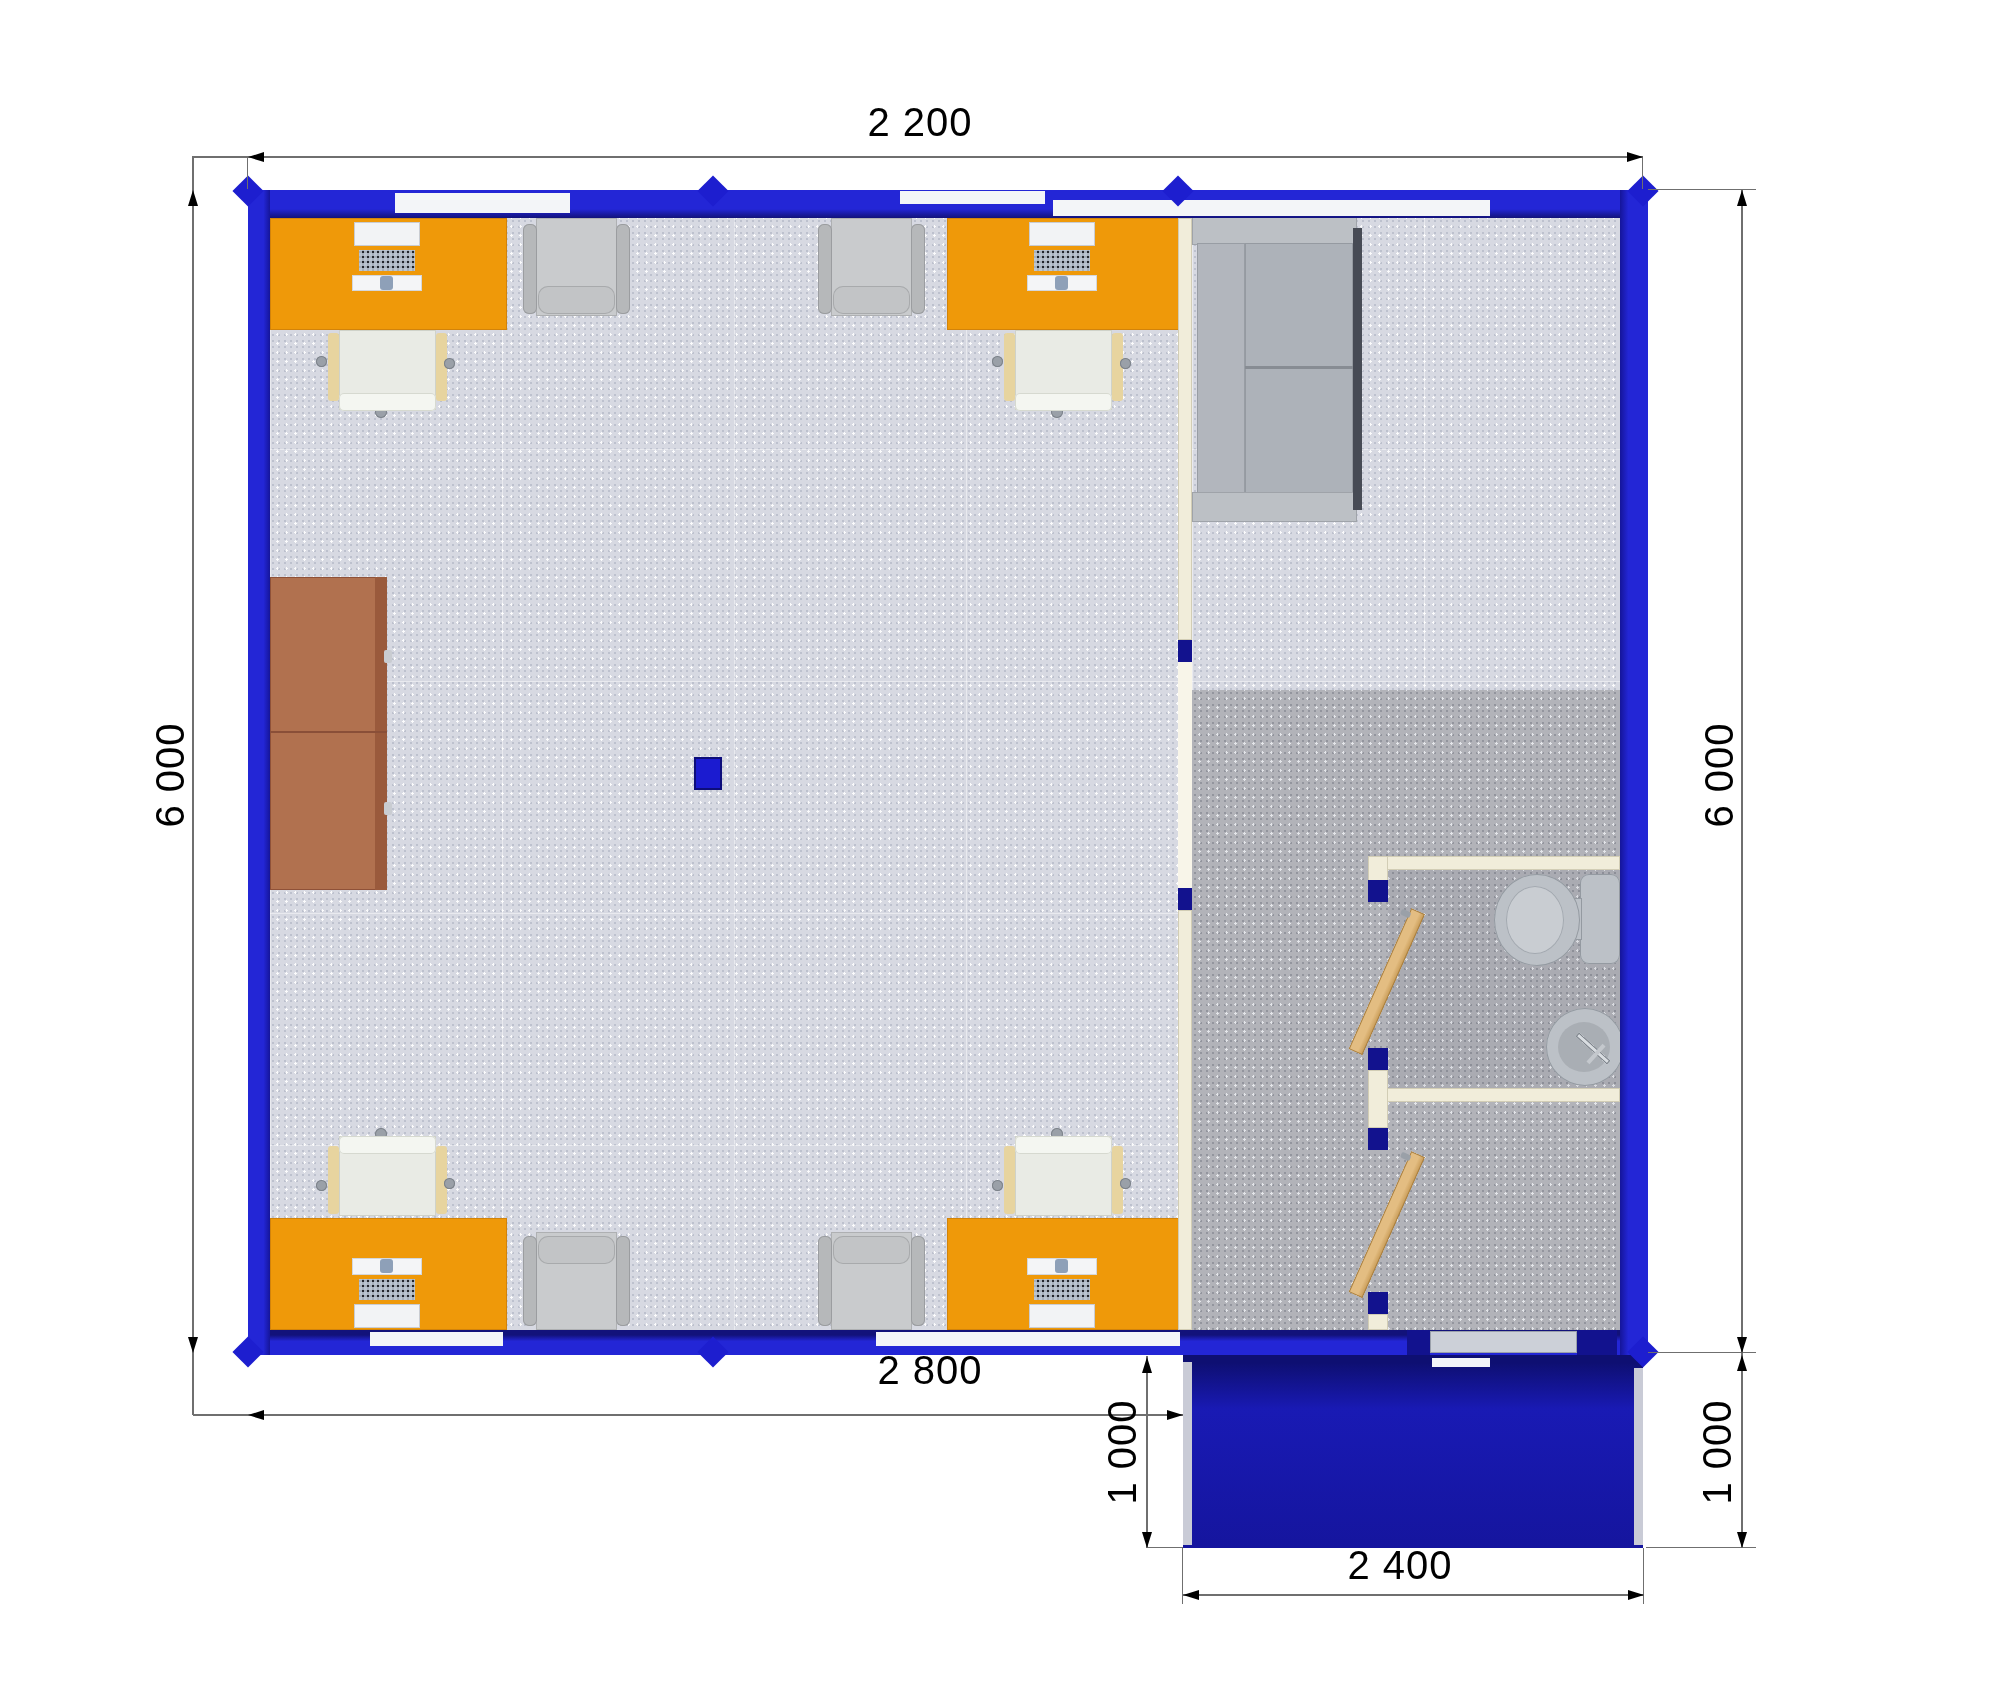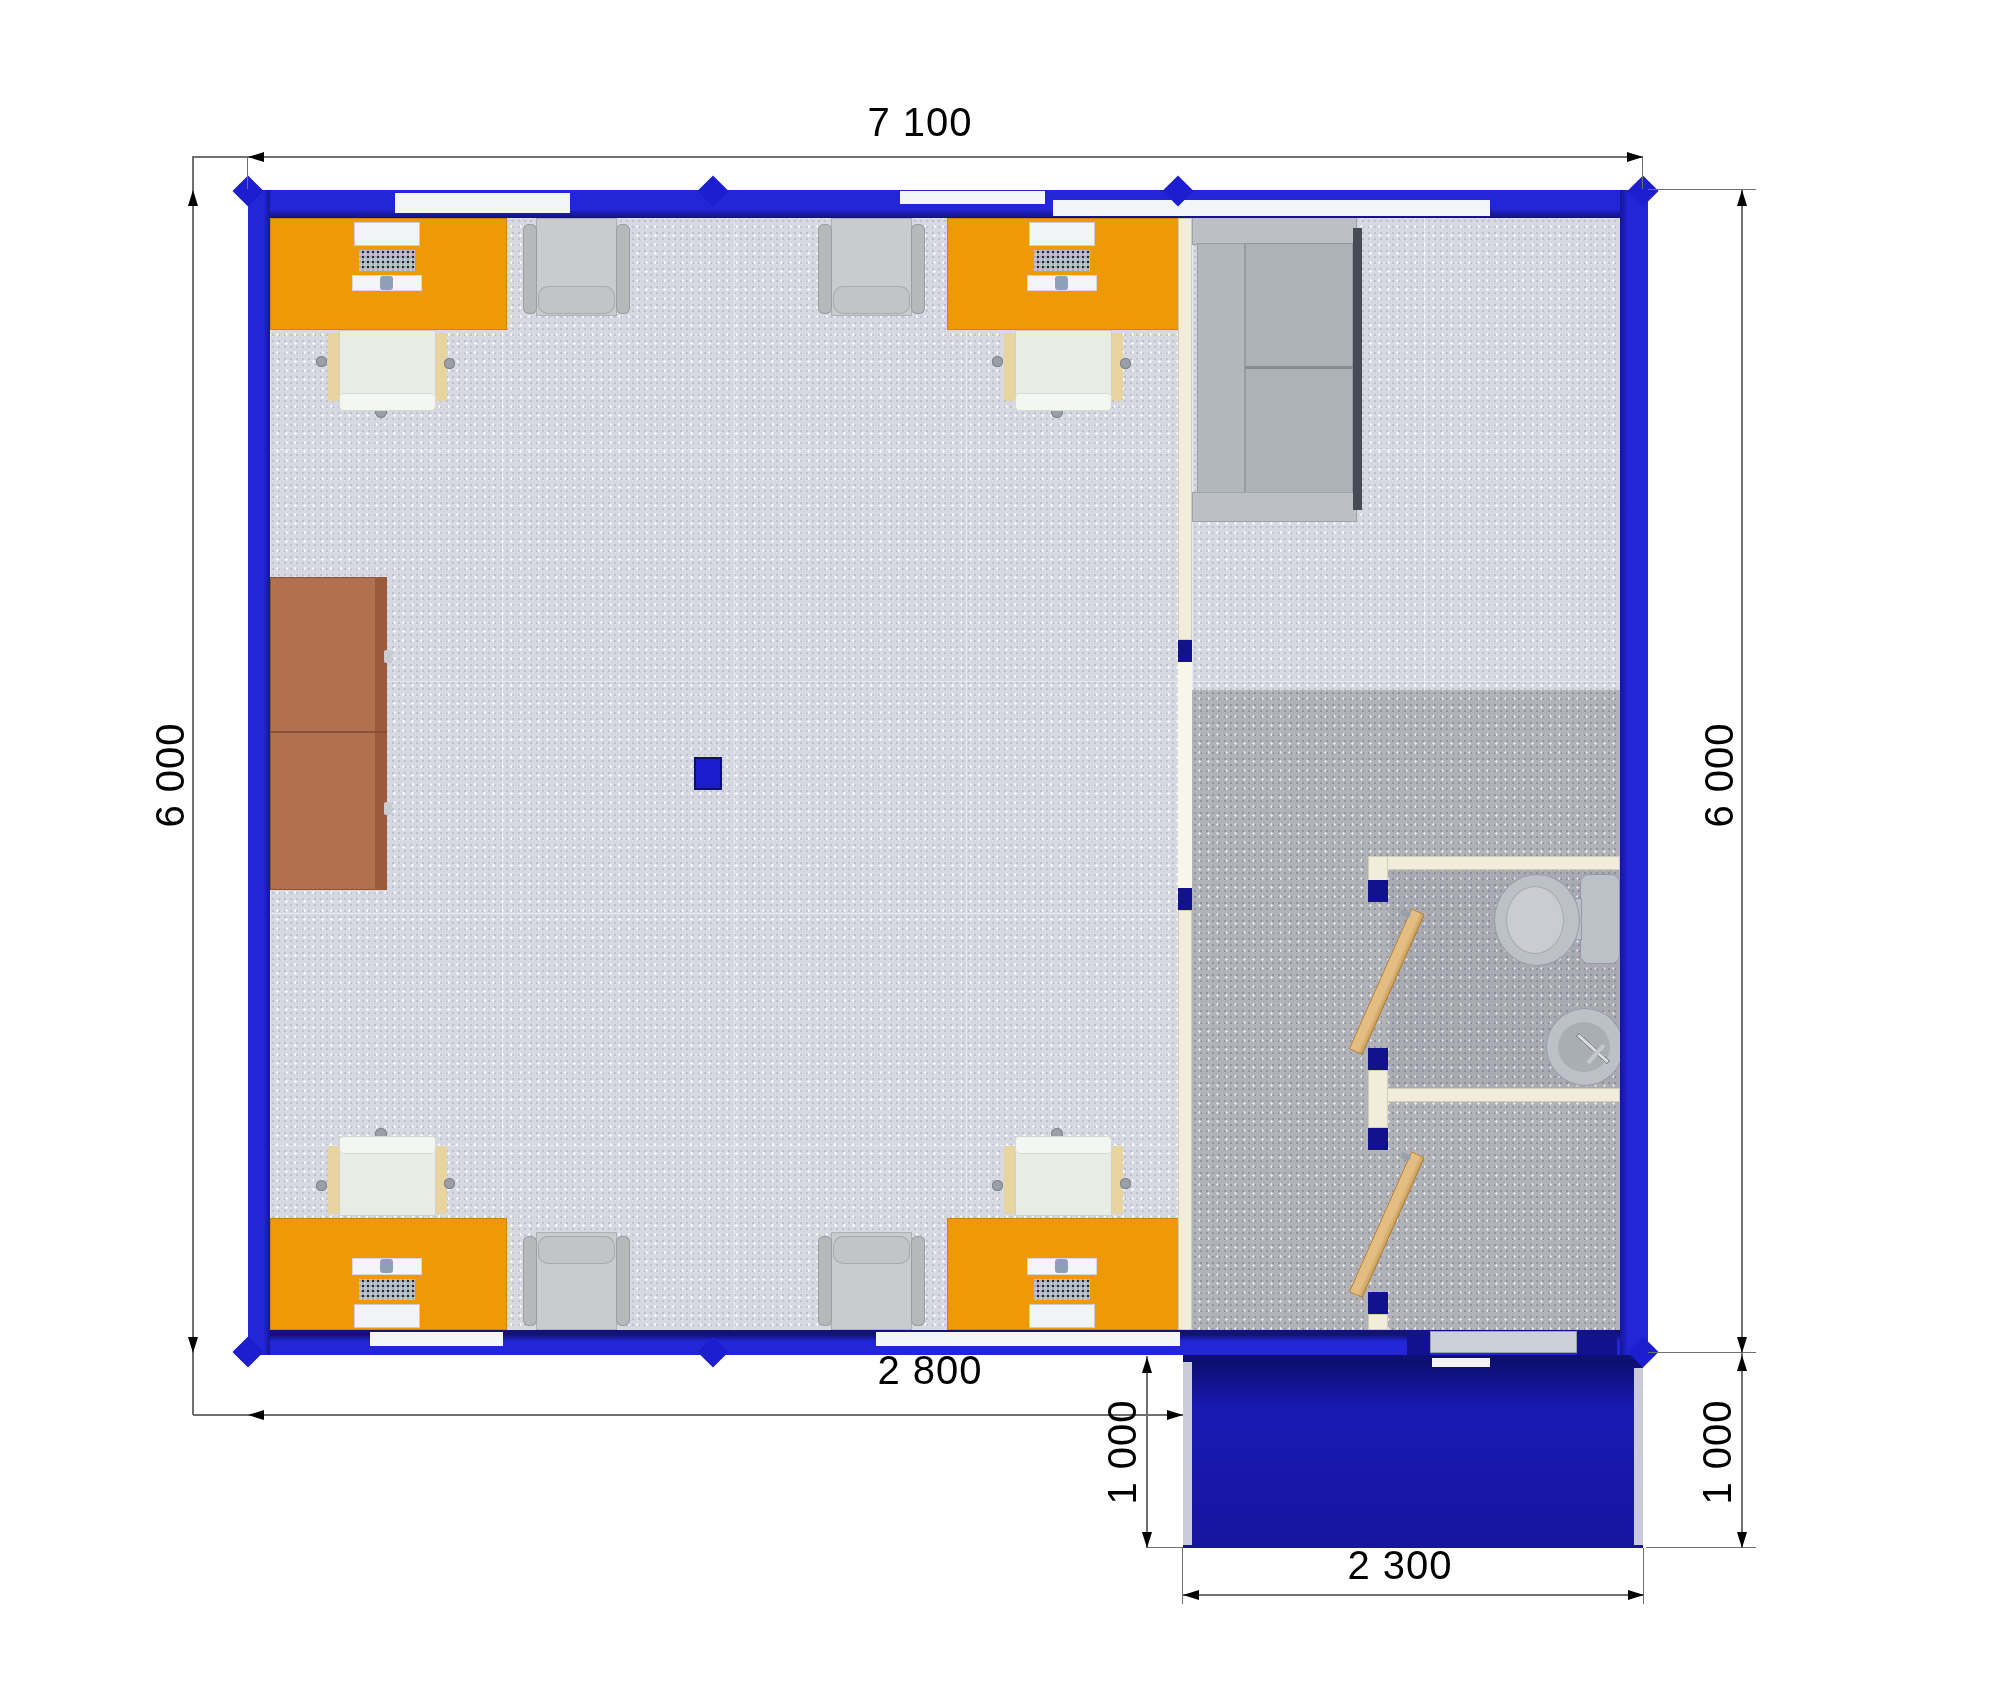--- a/index.html
+++ b/index.html
@@ -222,21 +222,21 @@
   <div class="abs" style="left:1183px;top:1355px;width:460px;height:193px;background:linear-gradient(180deg,#0e0f72 0 4%,#191ab4 28%,#15159e 100%);z-index:4;"></div>
   <div class="abs" style="left:1183px;top:1362px;width:9px;height:183px;background:#c9cbd6;z-index:5;"></div>
   <div class="abs" style="left:1634px;top:1368px;width:9px;height:177px;background:#c9cbd6;z-index:5;"></div>
   <div class="abs" style="left:1432px;top:1358px;width:58px;height:9px;background:#f2f4f8;z-index:5;"></div>
 
   <div class="abs dim-line" style="left:193px;top:156px;width:1450px;height:2px;z-index:12;"></div>
   <div class="abs dim-line" style="left:247px;top:157px;width:1px;height:32px;z-index:12;"></div>
   <div class="abs dim-line" style="left:1642px;top:157px;width:1px;height:32px;z-index:12;"></div>
   <div class="abs arr" style="left:248px;top:152px;border-width:5px 16px 5px 0;border-right-color:#000;z-index:12;"></div>
   <div class="abs arr" style="left:1627px;top:152px;border-width:5px 0 5px 16px;border-left-color:#000;z-index:12;"></div>
-  <div class="abs dim-label" style="left:770px;top:100px;width:300px;z-index:12;">7 100</div>
+  <div class="abs dim-label" style="left:770px;top:100px;width:300px;z-index:12;">2 200</div>
 
   <div class="abs dim-line" style="left:192px;top:156px;width:2px;height:1259px;z-index:12;"></div>
   <div class="abs arr" style="left:188px;top:190px;border-width:0 5px 16px 5px;border-bottom-color:#000;z-index:12;"></div>
   <div class="abs arr" style="left:188px;top:1337px;border-width:16px 5px 0 5px;border-top-color:#000;z-index:12;"></div>
   <div class="abs dim-label rot" style="left:70px;top:753px;width:200px;z-index:12;">6 000</div>
 
   <div class="abs dim-line" style="left:1741px;top:189px;width:2px;height:1359px;z-index:12;"></div>
   <div class="abs dim-line" style="left:1648px;top:189px;width:108px;height:1px;z-index:12;"></div>
   <div class="abs dim-line" style="left:1648px;top:1352px;width:108px;height:1px;z-index:12;"></div>
   <div class="abs dim-line" style="left:1646px;top:1547px;width:110px;height:1px;z-index:12;"></div>
@@ -256,15 +256,15 @@
   <div class="abs dim-line" style="left:1146px;top:1547px;width:37px;height:1px;z-index:12;"></div>
   <div class="abs arr" style="left:1142px;top:1357px;border-width:0 5px 16px 5px;border-bottom-color:#000;z-index:12;"></div>
   <div class="abs arr" style="left:1142px;top:1532px;border-width:16px 5px 0 5px;border-top-color:#000;z-index:12;"></div>
   <div class="abs dim-label rot" style="left:1022px;top:1430px;width:200px;z-index:12;">1 000</div>
 
   <div class="abs dim-line" style="left:1182px;top:1594px;width:462px;height:2px;z-index:12;"></div>
   <div class="abs dim-line" style="left:1182px;top:1548px;width:1px;height:56px;z-index:12;"></div>
   <div class="abs dim-line" style="left:1643px;top:1548px;width:1px;height:56px;z-index:12;"></div>
   <div class="abs arr" style="left:1183px;top:1590px;border-width:5px 16px 5px 0;border-right-color:#000;z-index:12;"></div>
   <div class="abs arr" style="left:1628px;top:1590px;border-width:5px 0 5px 16px;border-left-color:#000;z-index:12;"></div>
-  <div class="abs dim-label" style="left:1250px;top:1543px;width:300px;z-index:12;">2 300</div>
+  <div class="abs dim-label" style="left:1250px;top:1543px;width:300px;z-index:12;">2 400</div>
 
 </div>
 
 </body></html>

